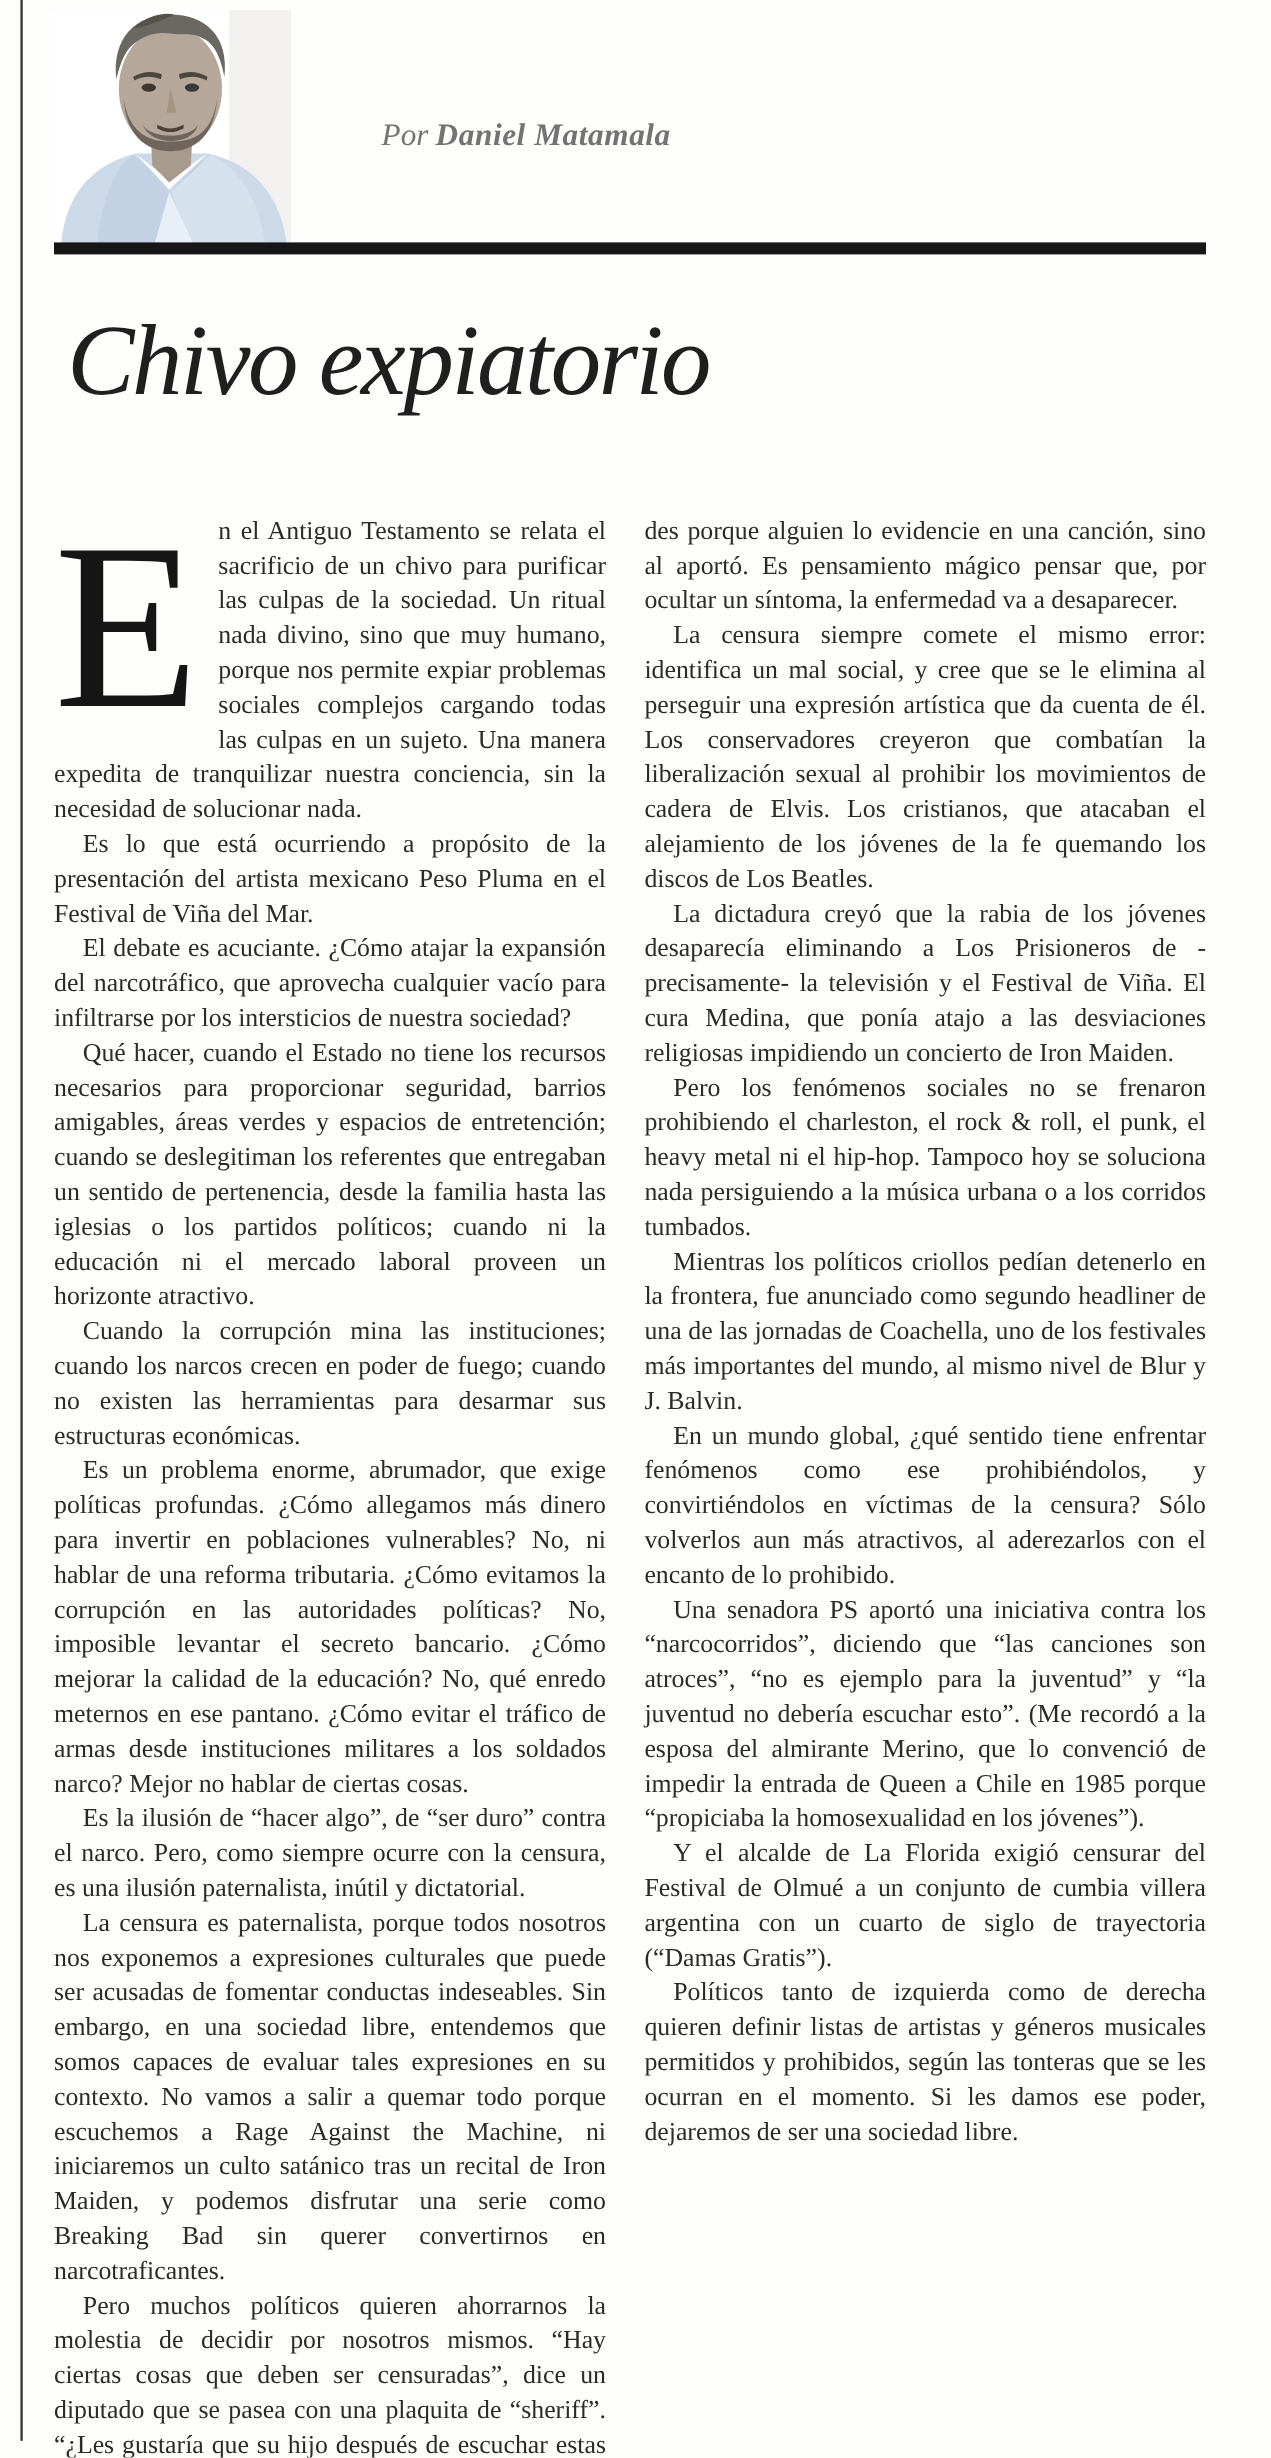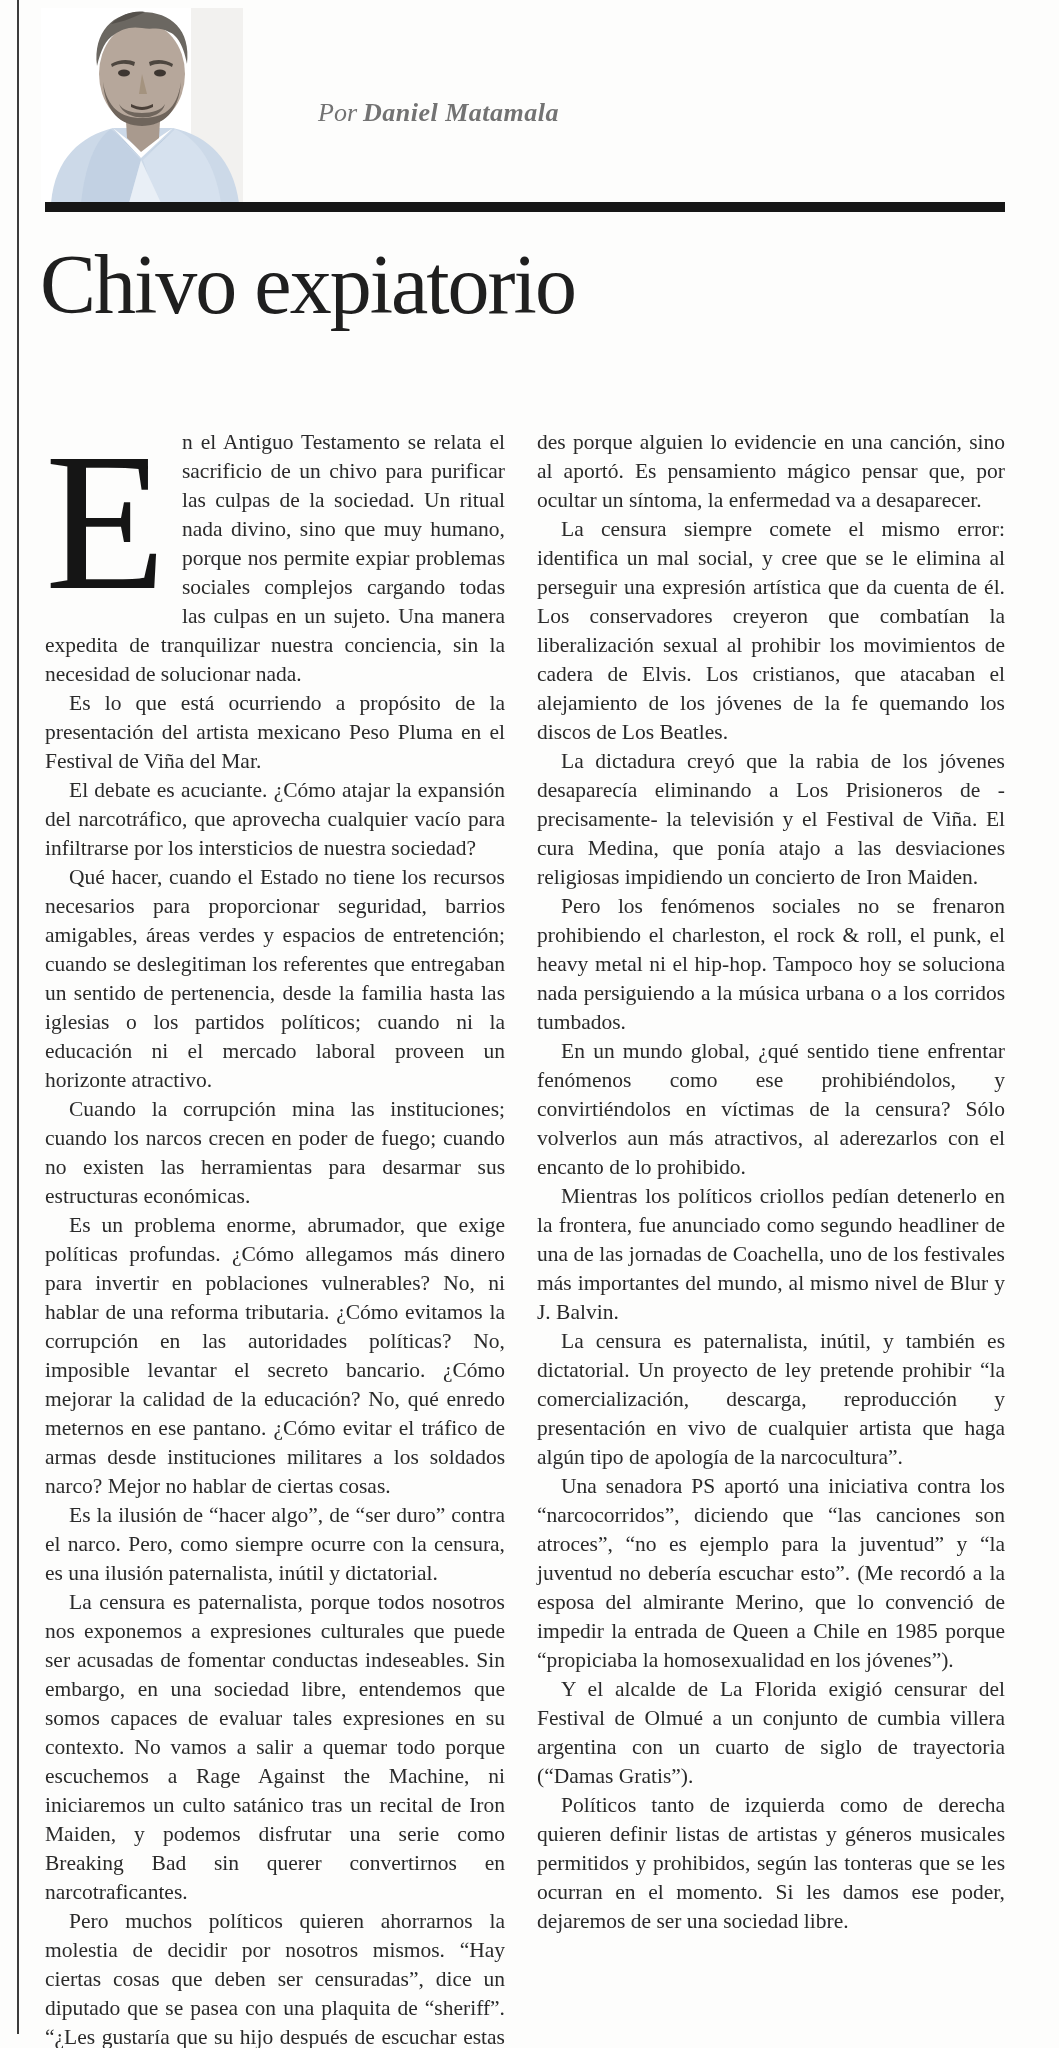--- a/index.html
+++ b/index.html
@@ -50,25 +50,26 @@
     top: 202px;
     width: 960px;
     height: 10px;
     background: #161616;
   }
   .title {
     position: absolute;
     left: 40px;
     top: 236px;
     font-family: "Liberation Serif", serif;
+    font-style: italic;
     font-weight: 400;
     font-size: 84px;
     letter-spacing: -2px;
     color: #1f1f1f;
-    margin: 0;
+    margin: 16px;
     white-space: nowrap;
   }
   .article {
     position: absolute;
     left: 45px;
     top: 428px;
     width: 960px;
     display: flex;
     gap: 32px;
   }
@@ -153,20 +154,19 @@
       <p>Es un problema enorme, abrumador, que exige políticas profundas. ¿Cómo allegamos más dinero para invertir en poblaciones vulnerables? No, ni hablar de una reforma tributaria. ¿Cómo evitamos la corrupción en las autoridades políticas? No, imposible levantar el secreto bancario. ¿Cómo mejorar la calidad de la educación? No, qué enredo meternos en ese pantano. ¿Cómo evitar el tráfico de armas desde instituciones militares a los soldados narco? Mejor no hablar de ciertas cosas.</p>
       <p>Es la ilusión de “hacer algo”, de “ser duro” contra el narco. Pero, como siempre ocurre con la censura, es una ilusión paternalista, inútil y dictatorial.</p>
       <p>La censura es paternalista, porque todos nosotros nos exponemos a expresiones culturales que puede ser acusadas de fomentar conductas indeseables. Sin embargo, en una sociedad libre, entendemos que somos capaces de evaluar tales expresiones en su contexto. No vamos a salir a quemar todo porque escuchemos a Rage Against the Machine, ni iniciaremos un culto satánico tras un recital de Iron Maiden, y podemos disfrutar una serie como Breaking Bad sin querer convertirnos en narcotraficantes.</p>
       <p>Pero muchos políticos quieren ahorrarnos la molestia de decidir por nosotros mismos. “Hay ciertas cosas que deben ser censuradas”, dice un diputado que se pasea con una plaquita de “sheriff”. “¿Les gustaría que su hijo después de escuchar estas canciones y sus letras le diga que no quiere estudiar y que prefiere ser narcotraficante?”.</p>
     </div>
   <div class="col col-right">
       <p class="first-par">des porque alguien lo evidencie en una canción, sino al aportó. Es pensamiento mágico pensar que, por ocultar un síntoma, la enfermedad va a desaparecer.</p>
       <p>La censura siempre comete el mismo error: identifica un mal social, y cree que se le elimina al perseguir una expresión artística que da cuenta de él. Los conservadores creyeron que combatían la liberalización sexual al prohibir los movimientos de cadera de Elvis. Los cristianos, que atacaban el alejamiento de los jóvenes de la fe quemando los discos de Los Beatles.</p>
       <p>La dictadura creyó que la rabia de los jóvenes desaparecía eliminando a Los Prisioneros de -precisamente- la televisión y el Festival de Viña. El cura Medina, que ponía atajo a las desviaciones religiosas impidiendo un concierto de Iron Maiden.</p>
       <p>Pero los fenómenos sociales no se frenaron prohibiendo el charleston, el rock &amp; roll, el punk, el heavy metal ni el hip-hop. Tampoco hoy se soluciona nada persiguiendo a la música urbana o a los corridos tumbados.</p>
+      <p>Mientras los políticos criollos pedían detenerlo en la frontera, fue anunciado como segundo headliner de una de las jornadas de Coachella, uno de los festivales más importantes del mundo, al mismo nivel de Blur y J. Balvin.</p>
       <p>En un mundo global, ¿qué sentido tiene enfrentar fenómenos como ese prohibiéndolos, y convirtiéndolos en víctimas de la censura? Sólo volverlos aun más atractivos, al aderezarlos con el encanto de lo prohibido.</p>
-      <p>Mientras los políticos criollos pedían detenerlo en la frontera, fue anunciado como segundo headliner de una de las jornadas de Coachella, uno de los festivales más importantes del mundo, al mismo nivel de Blur y J. Balvin.</p>
-      <p>La censura es paternalista, inútil, y también es dictatorial. Un proyecto de ley pretende prohibir “la comercialización, descarga, reproducción y presentación en vivo de cualquier artista que haga algún tipo de apología de la narcocultura”.</p>
       <p>Una senadora PS aportó una iniciativa contra los “narcocorridos”, diciendo que “las canciones son atroces”, “no es ejemplo para la juventud” y “la juventud no debería escuchar esto”. (Me recordó a la esposa del almirante Merino, que lo convenció de impedir la entrada de Queen a Chile en 1985 porque “propiciaba la homosexualidad en los jóvenes”).</p>
       <p>Y el alcalde de La Florida exigió censurar del Festival de Olmué a un conjunto de cumbia villera argentina con un cuarto de siglo de trayectoria (“Damas Gratis”).</p>
       <p>Políticos tanto de izquierda como de derecha quieren definir listas de artistas y géneros musicales permitidos y prohibidos, según las tonteras que se les ocurran en el momento. Si les damos ese poder, dejaremos de ser una sociedad libre.</p>
     </div>
 </div>
 
 </body></html>

